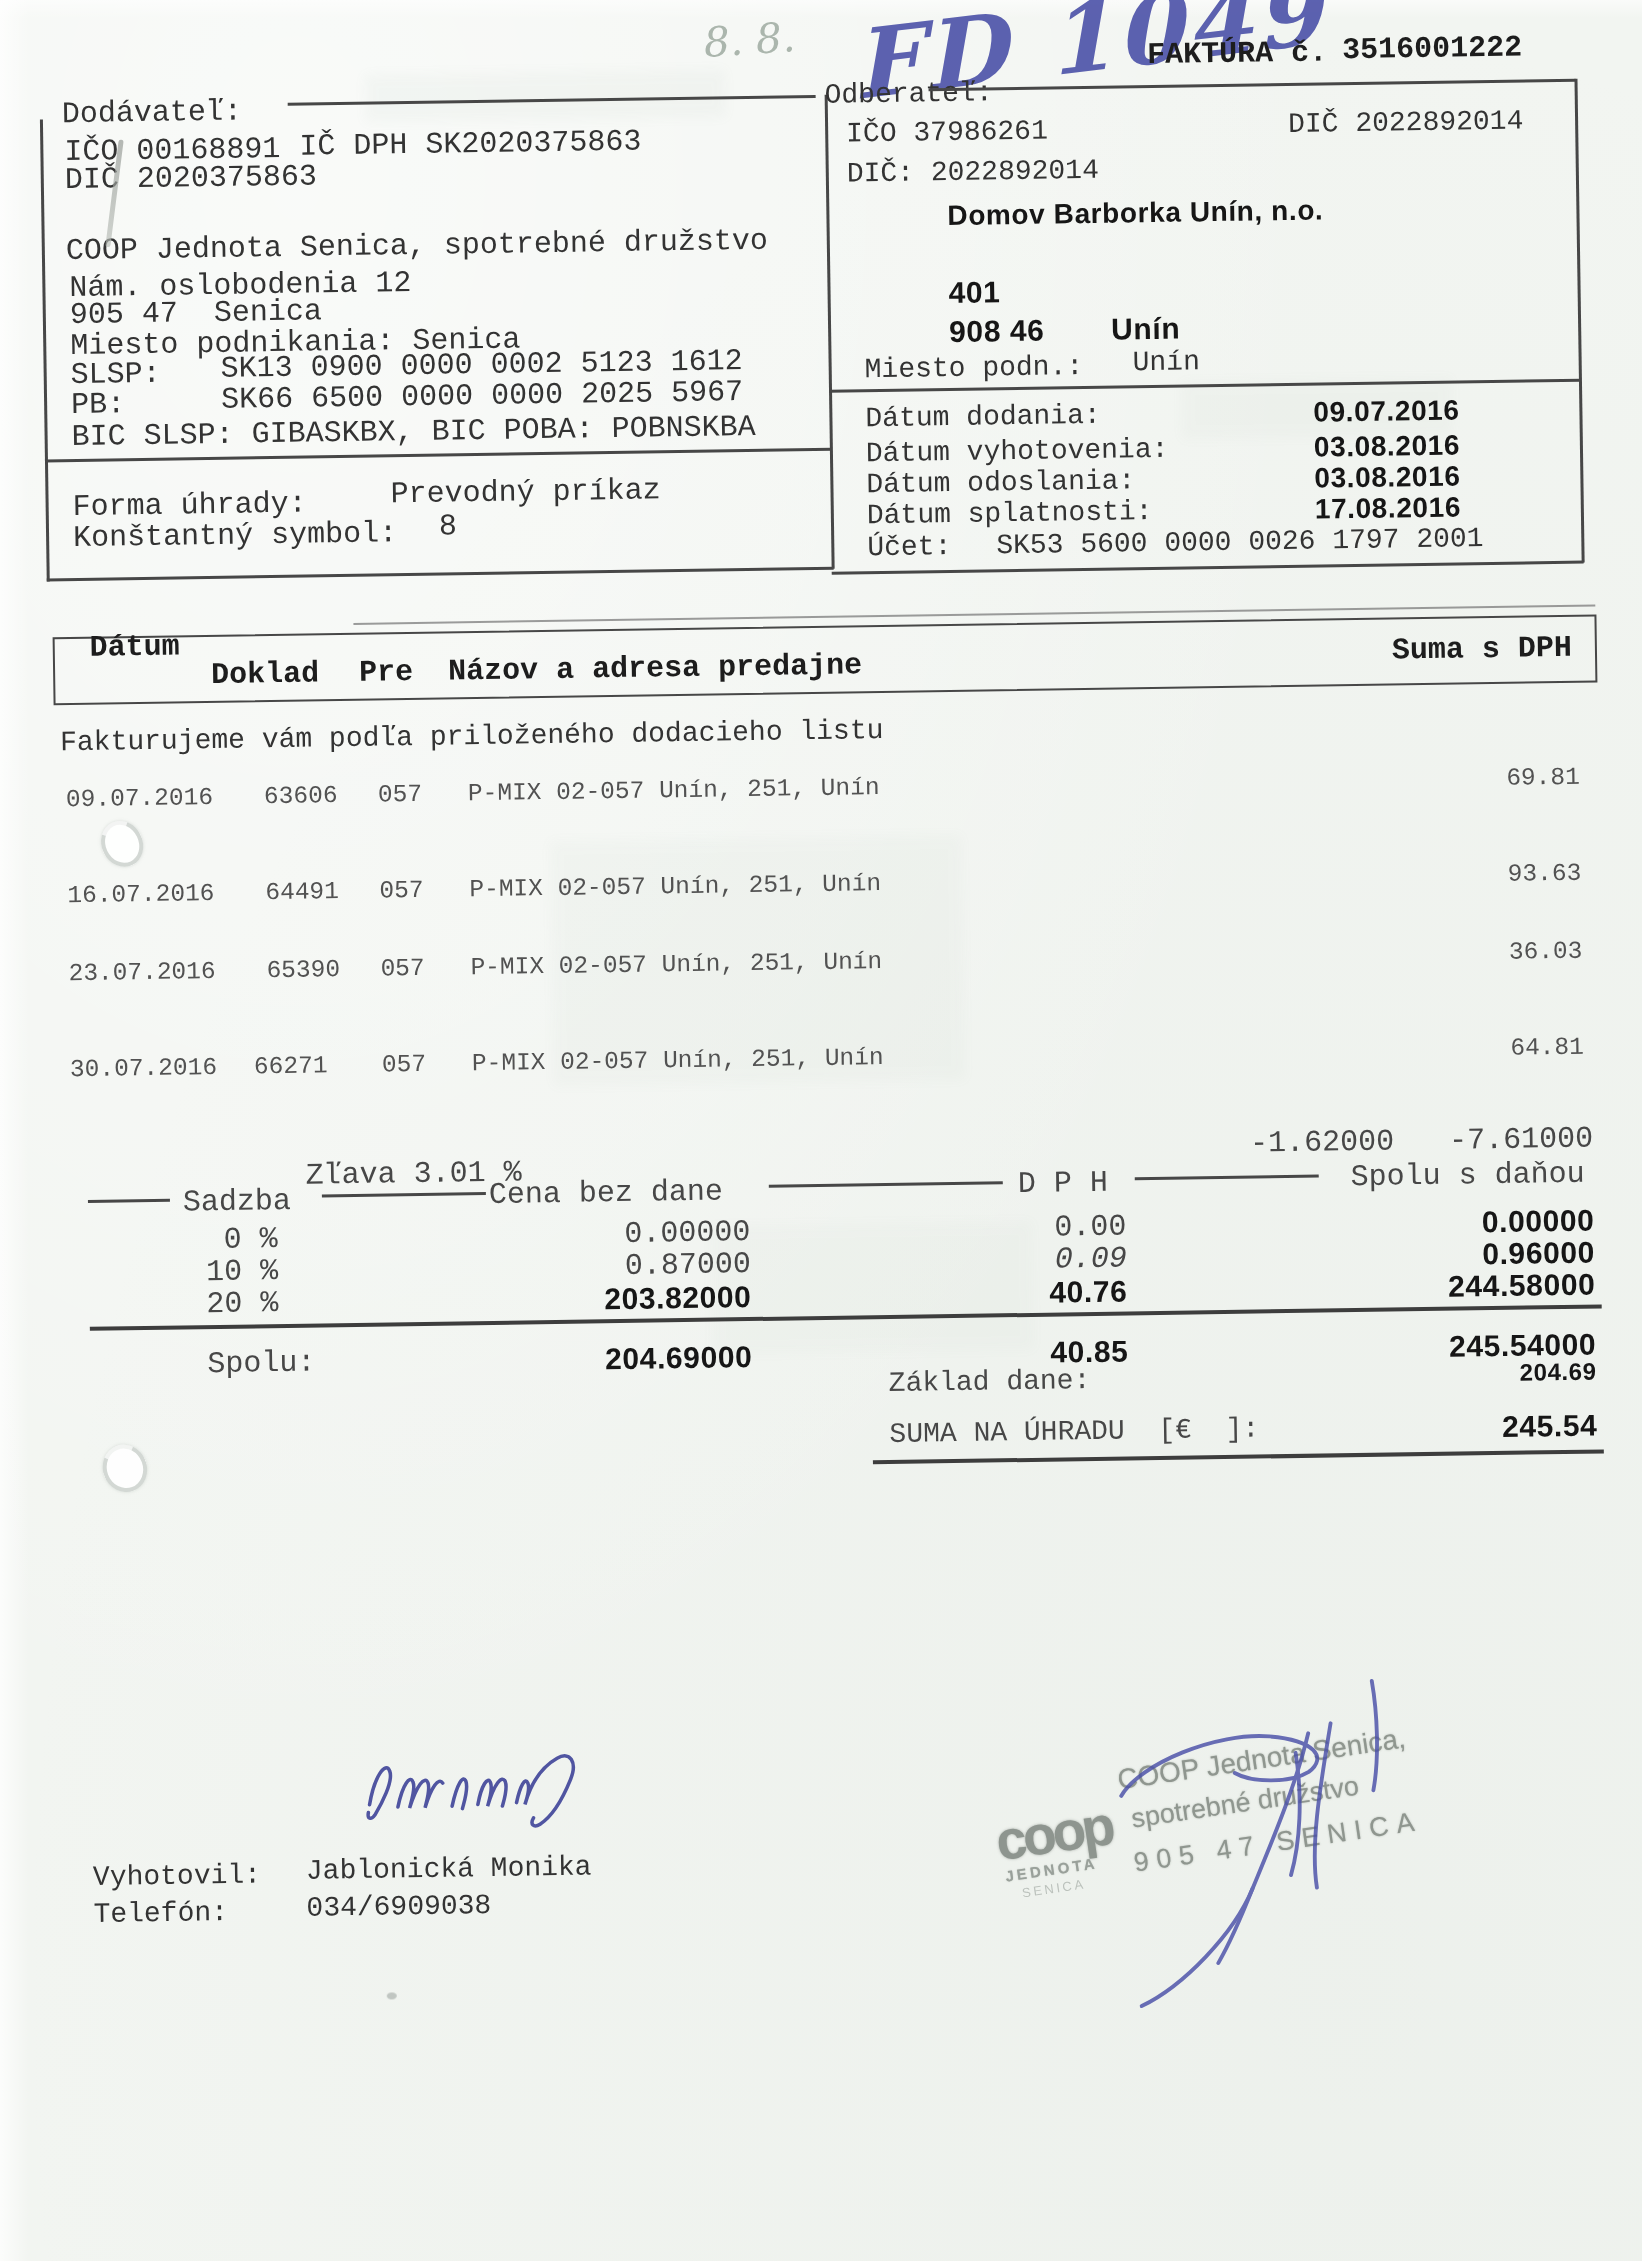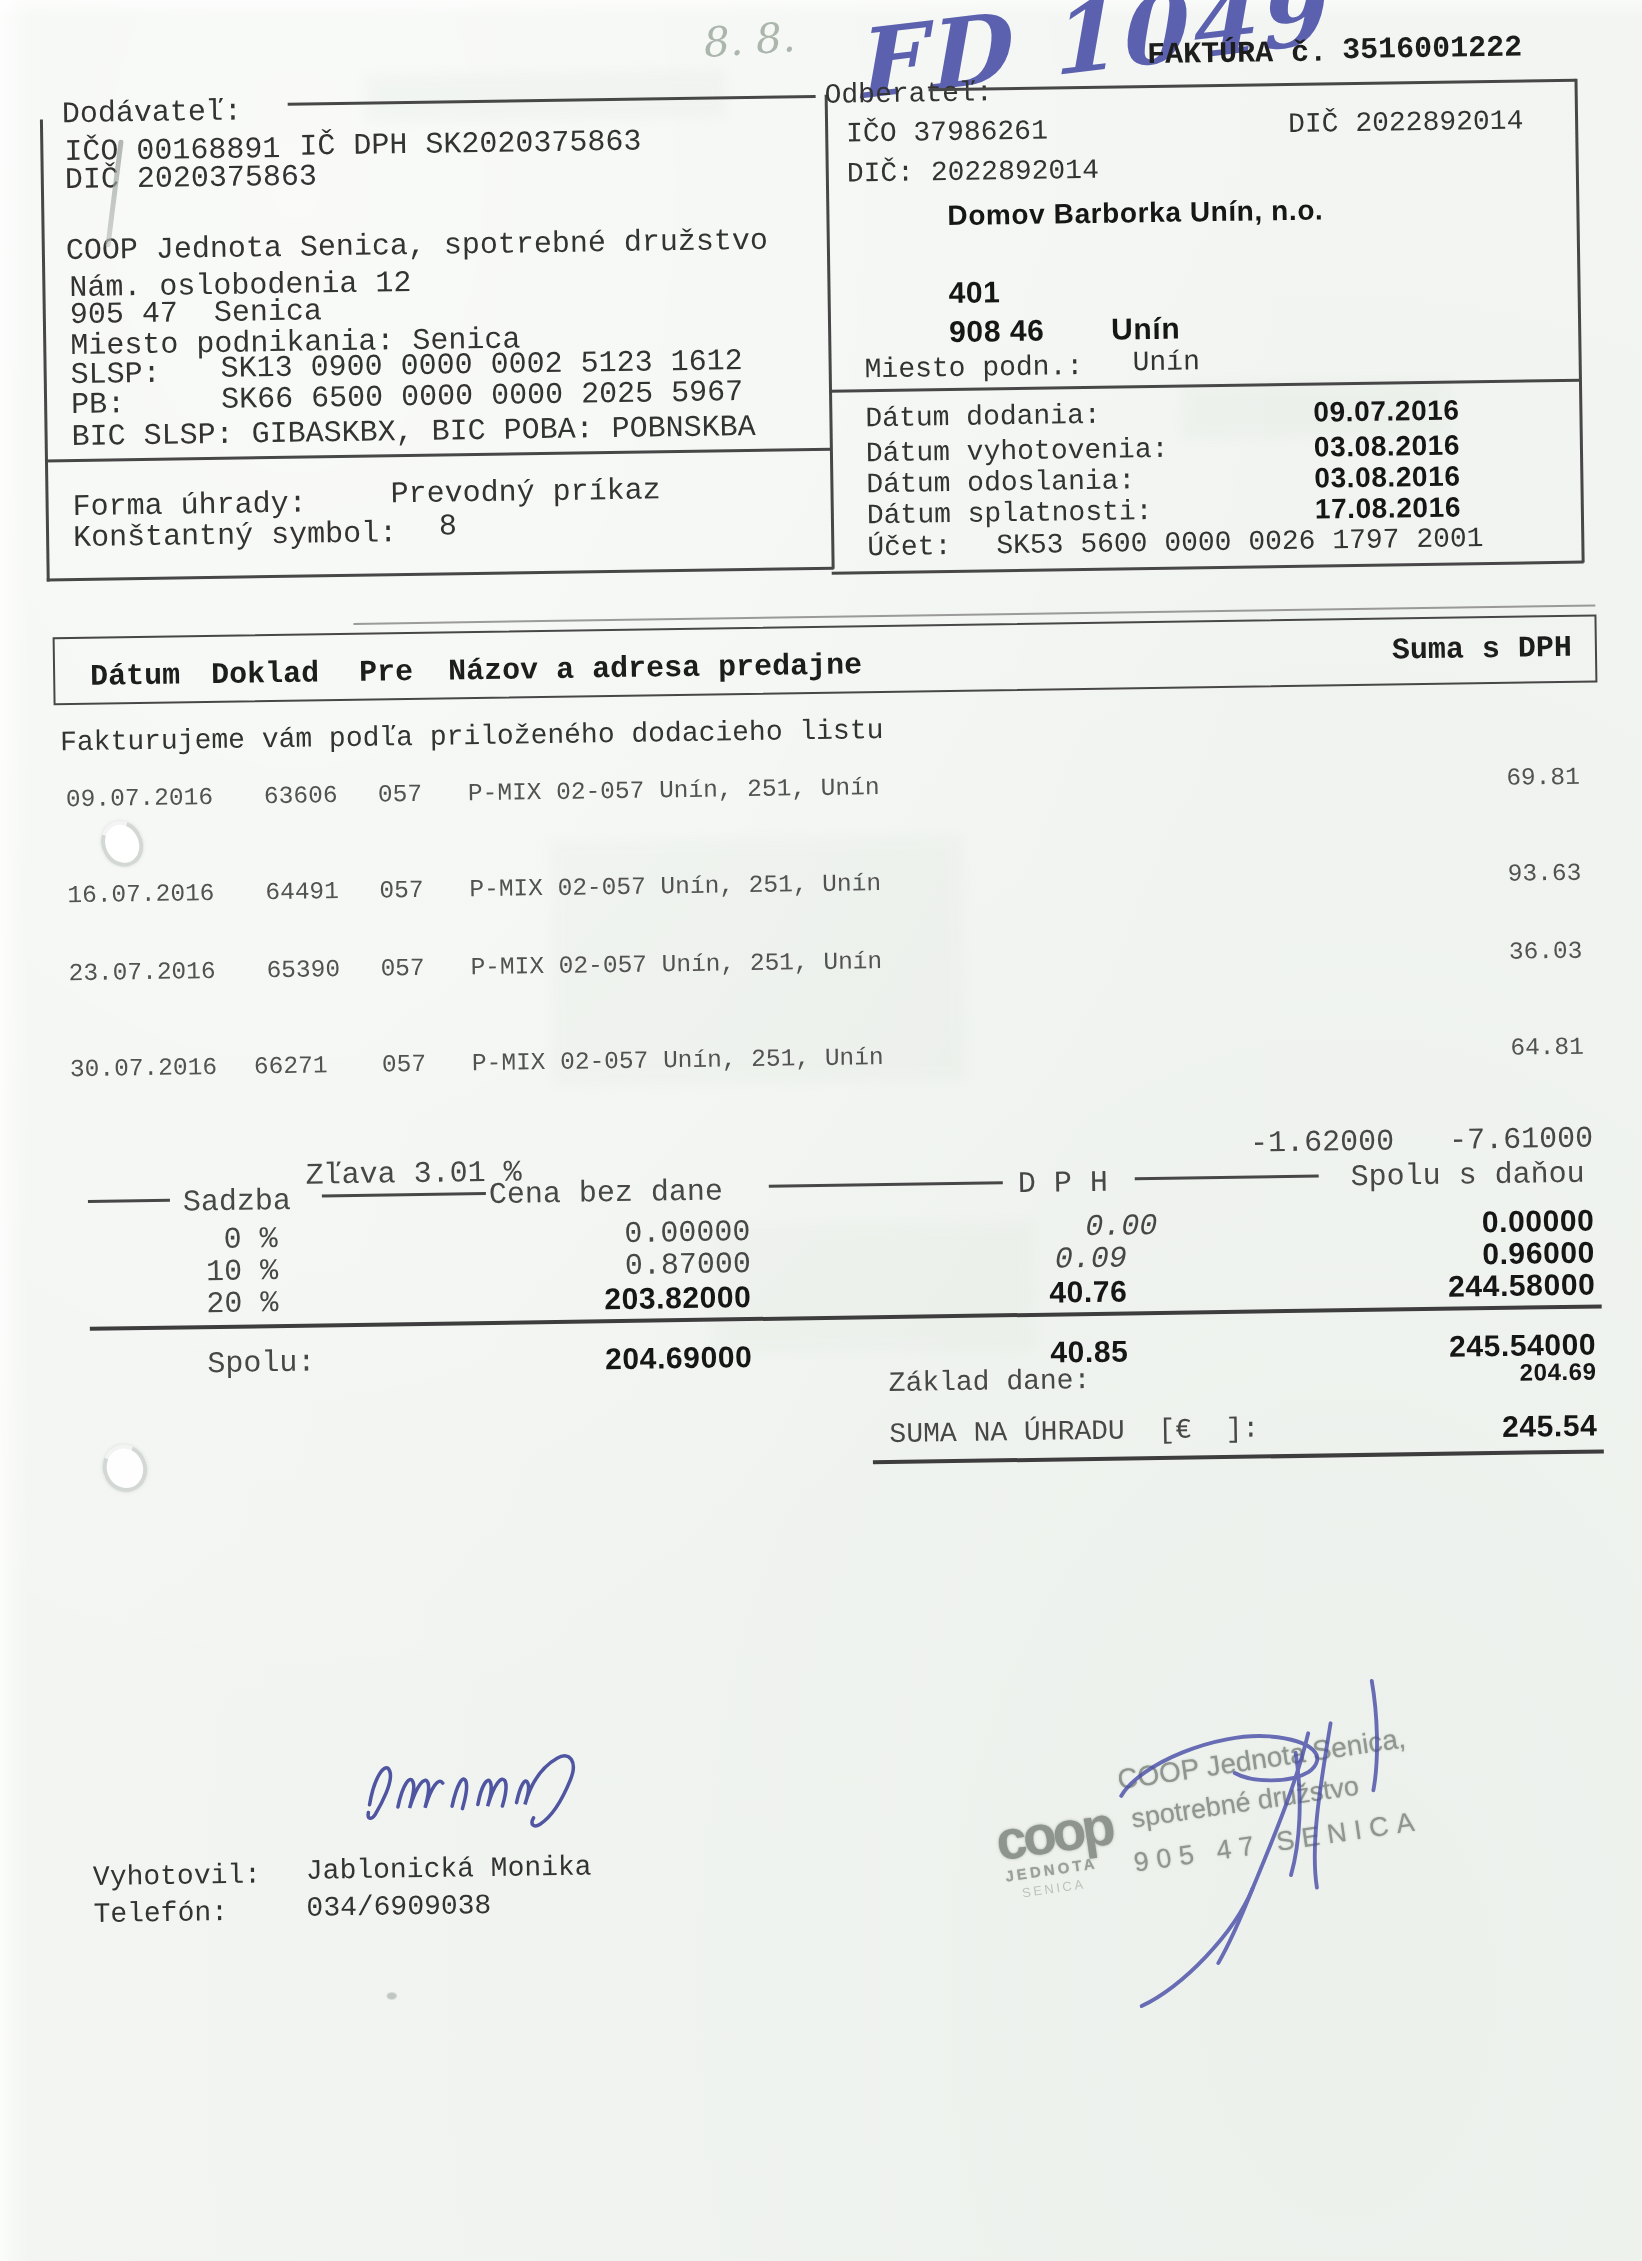--- a/index.html
+++ b/index.html
@@ -132,21 +132,21 @@
     </div>
     <div class="row" style="top:502px;">
       <span class="t m44" style="left:876px;">Dátum splatnosti:</span>
       <span class="t bsans" style="left:1324px;font-size:28px;">17.08.2016</span>
     </div>
     <span class="t m44" style="left:876px;top:534px;">Účet:</span>
     <span class="t m44" style="left:1005px;top:534px;">SK53 5600 0000 0026 1797 2001</span>
 
     <div class="hl faint" style="left:361px;top:616px;width:1242px;"></div>
     <div class="box" style="left:60px;top:626px;width:1540px;height:64px;"></div>
-    <span class="t m46 bmono" style="left:97px;top:651px;">Dátum</span>
+    <span class="t m46 bmono" style="left:97px;top:622px;">Dátum</span>
     <span class="t m46 bmono" style="left:218px;top:651px;">Doklad</span>
     <span class="t m46 bmono" style="left:366px;top:651px;">Pre</span>
     <span class="t m46 bmono" style="left:455px;top:651px;">Názov a adresa predajne</span>
     <span class="t m46 bmono ra" style="right:64px;top:644px;">Suma s DPH</span>
 
     <span class="t m43" style="left:66px;top:717px;">Fakturujeme vám podľa priloženého dodacieho listu</span>
 
     <div class="row" style="top:776px;">
       <span class="t m38 dim" style="left:71px;">09.07.2016</span>
       <span class="t m38 dim" style="left:269px;">63606</span>
@@ -185,21 +185,21 @@
     <div class="hl" style="left:321px;top:1187px;width:164px;height:2.6px;"></div>
     <span class="t m46 sum" style="left:488px;top:1175px;">Cena bez dane</span>
     <div class="hl" style="left:768px;top:1184px;width:234px;height:2.6px;"></div>
     <span class="t m46 sum" style="left:1017px;top:1172px;">D P H</span>
     <div class="hl" style="left:1134px;top:1182px;width:184px;height:2.6px;"></div>
     <span class="t m46 sum" style="left:1350px;top:1170px;">Spolu s daňou</span>
 
     <div class="row" style="top:1216px;">
       <span class="t m46 sum ra" style="right:1367px;">0 %</span>
       <span class="t m46 sum ra" style="right:894px;">0.00000</span>
-      <span class="t m46 sum ra" style="right:487px;font-style:italic;">0.00</span>
+      <span class="t m46 sum ra" style="right:518px;">0.00</span>
       <span class="t bsans ra" style="right:50px;font-size:30px;">0.00000</span>
     </div>
     <div class="row" style="top:1248px;">
       <span class="t m46 sum ra" style="right:1367px;">10 %</span>
       <span class="t m46 sum ra" style="right:894px;">0.87000</span>
       <span class="t m46 sum ra" style="right:518px;font-style:italic;">0.09</span>
       <span class="t bsans ra" style="right:50px;font-size:30px;">0.96000</span>
     </div>
     <div class="row" style="top:1280px;">
       <span class="t m46 sum ra" style="right:1367px;">20 %</span>

